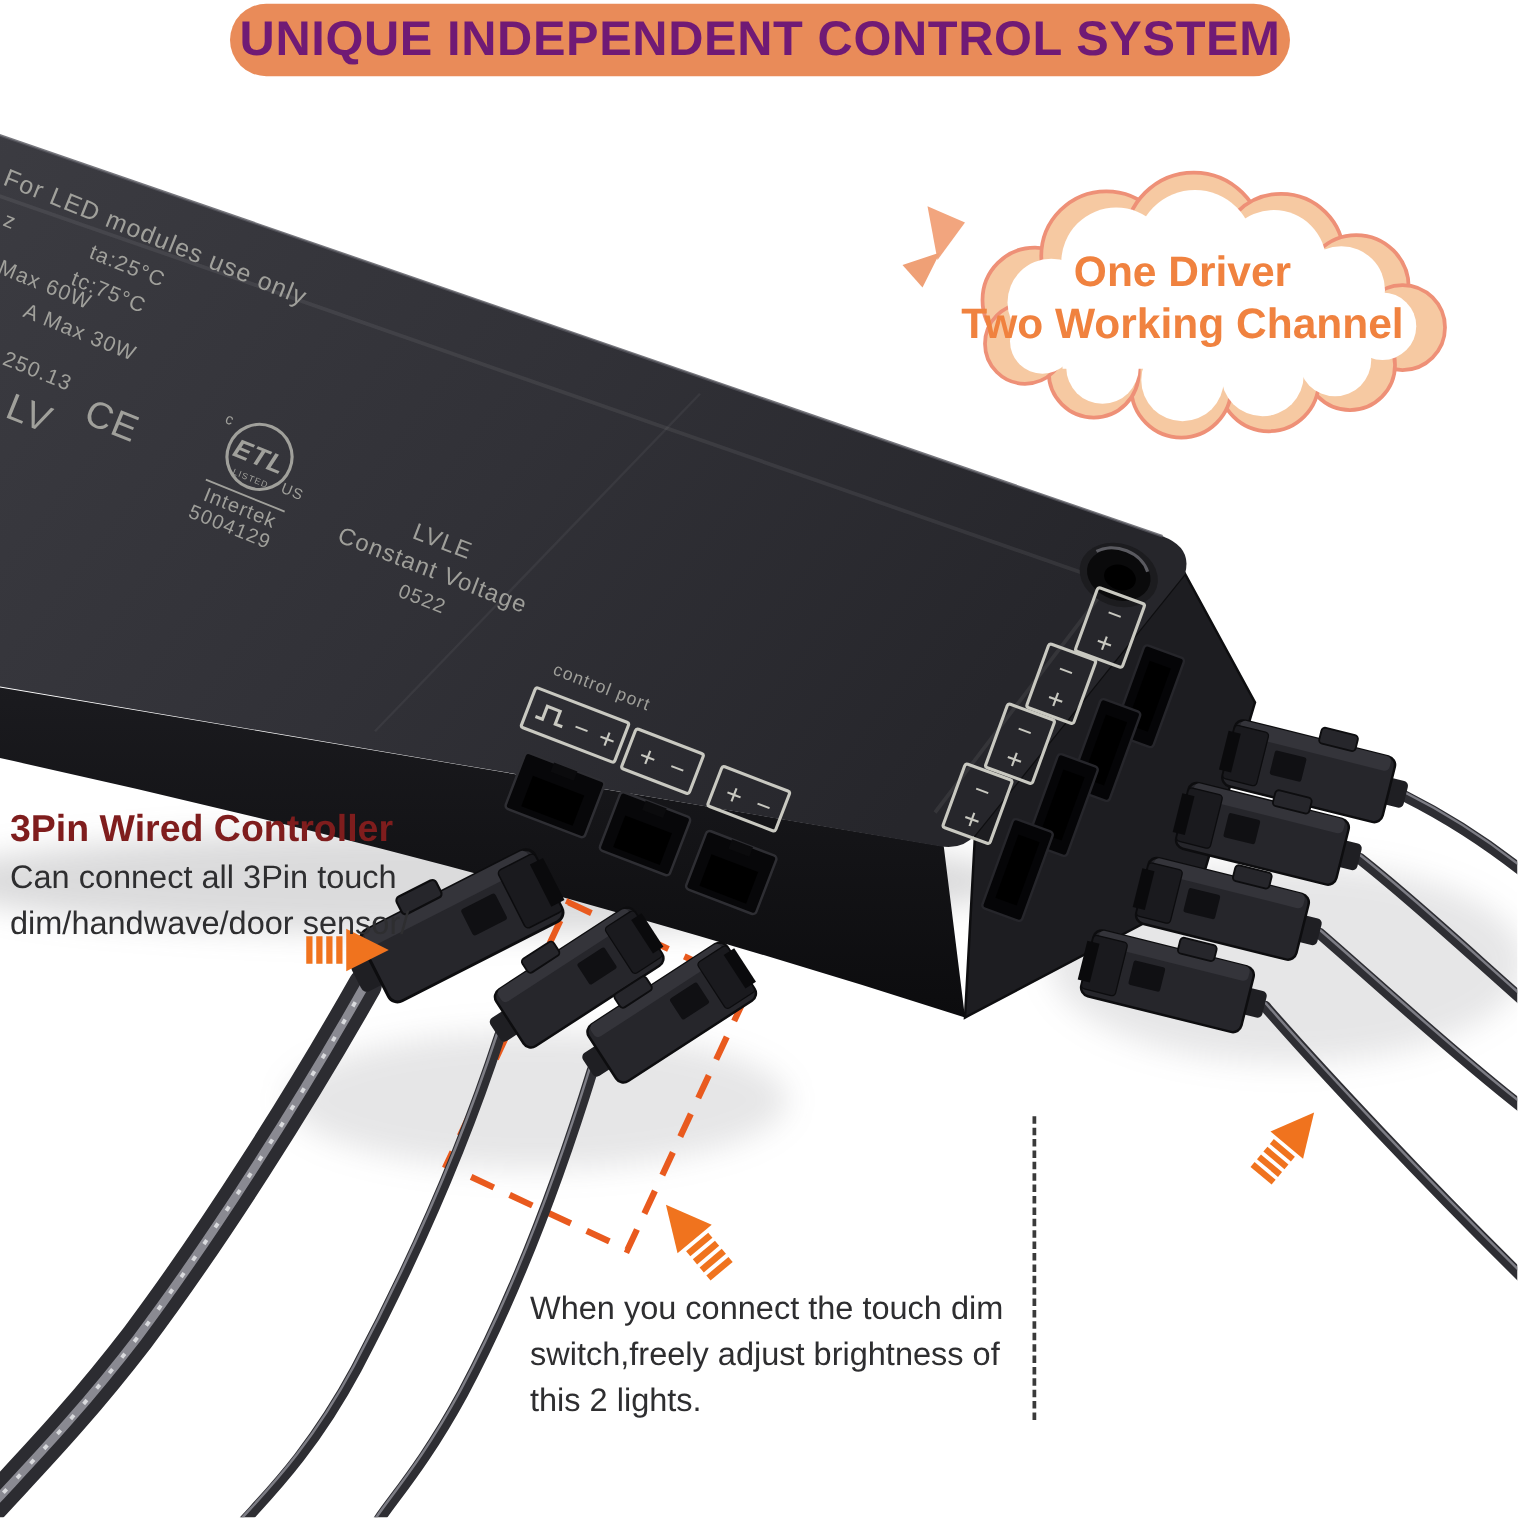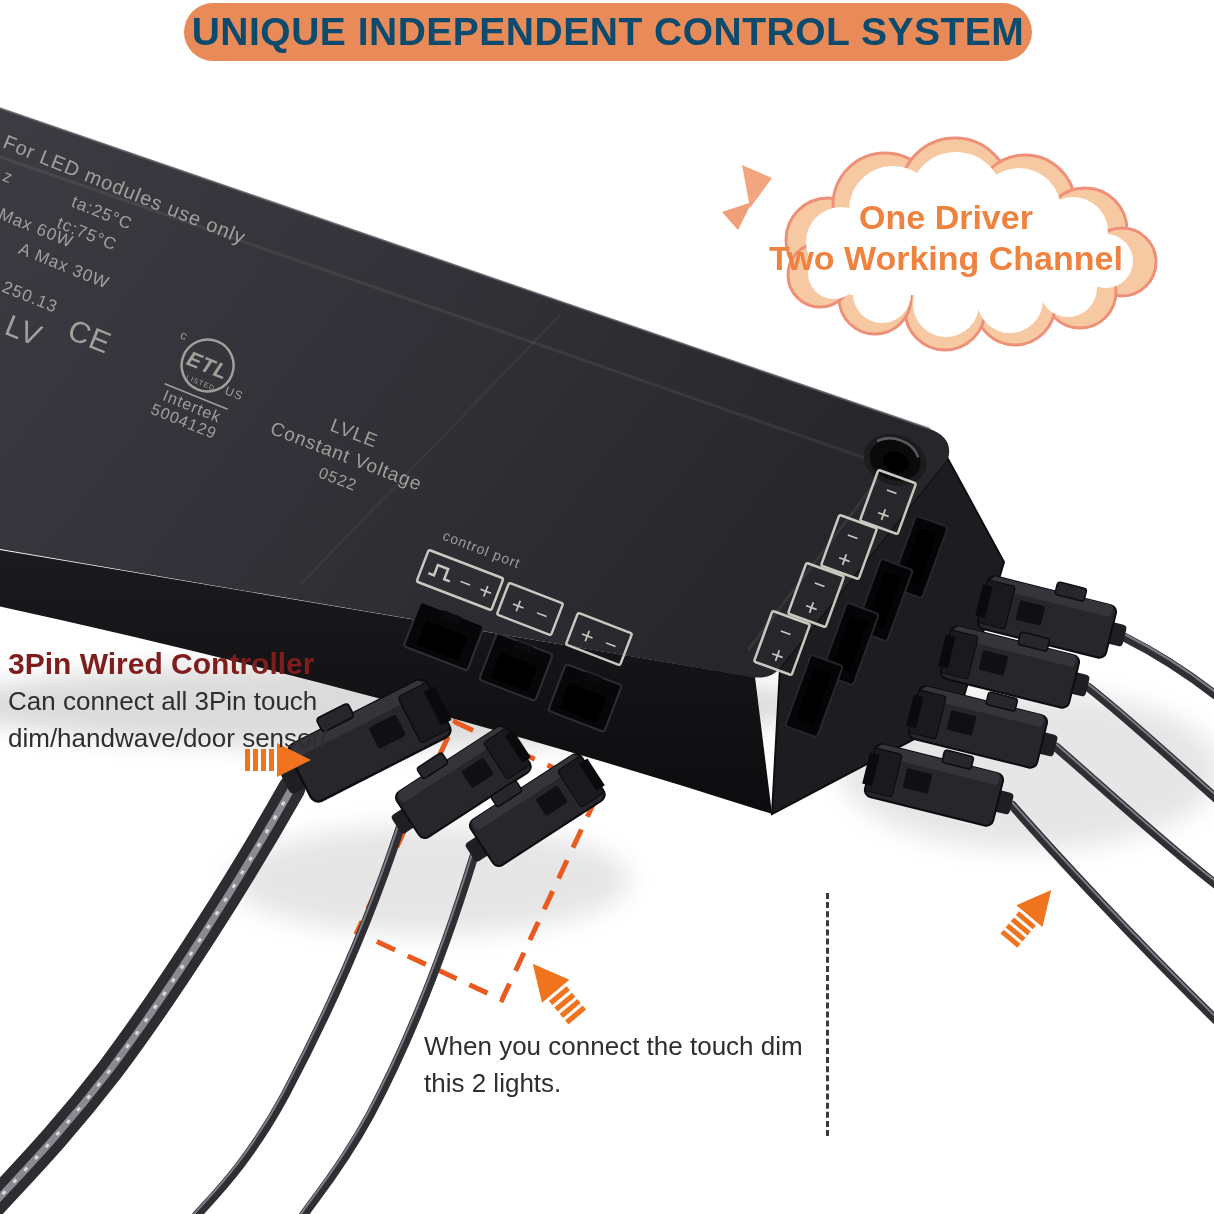--- a/index.html
+++ b/index.html
@@ -2,21 +2,21 @@
 <html><head>
 <meta charset="utf-8">
 <style>
   html,body{margin:0;padding:0;background:#fff;}
   .stage{position:relative;width:1214px;height:1214px;overflow:hidden;background:#fff;
          font-family:"Liberation Sans",sans-serif;}
   .photo-svg{position:absolute;left:0;top:0;z-index:1;}
   .soft{filter:blur(12px);}
   .banner{position:absolute;left:184px;top:3px;width:848px;height:58px;z-index:3;
           background:#E98B59;border-radius:29px;display:flex;align-items:center;justify-content:center;}
-  .banner span{color:#0c4a6e;font-weight:bold;font-size:39px;letter-spacing:.5px;white-space:nowrap;}
+  .banner span{color:#701a75;font-weight:bold;font-size:39px;letter-spacing:.5px;white-space:nowrap;}
   .note{position:absolute;z-index:3;color:#2e2e30;font-size:26px;line-height:37px;}
   .note .title{font-weight:bold;color:#7f1d1d;}
   .note-left{left:8px;top:645px;}
   .note-left .title{font-size:30px;line-height:38px;}
   .note-bottom{left:424px;top:1028px;}
   .note-bottom .title{font-size:28px;line-height:40px;}
   .note-right{left:846px;top:962px;}
   .vdash{position:absolute;left:826px;top:893px;height:243px;width:0;
          border-left:3px dashed #3a3a3a;z-index:3;}
   .eng{fill:#b3b3ac;opacity:.85;letter-spacing:1px;}
@@ -263,19 +263,20 @@
   </div>
 
   <div class="note note-left">
     <div class="title">3Pin Wired Controller</div>
     <div>Can connect all 3Pin touch</div>
     <div>dim/handwave/door sensor/</div>
   </div>
 
   <div class="note note-bottom">
     <div>When you connect the touch dim</div>
+    <div>switch,freely adjust brightness of</div>
     <div>this 2 lights.</div>
   </div>
 
   <div class="vdash"></div>
 
 
 </div>
 
 </body></html>

